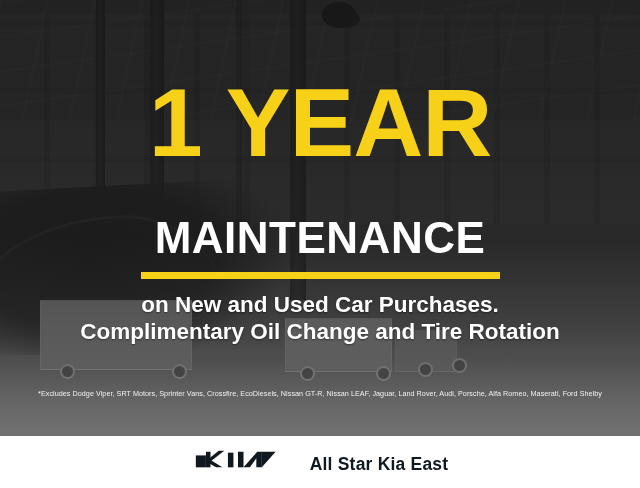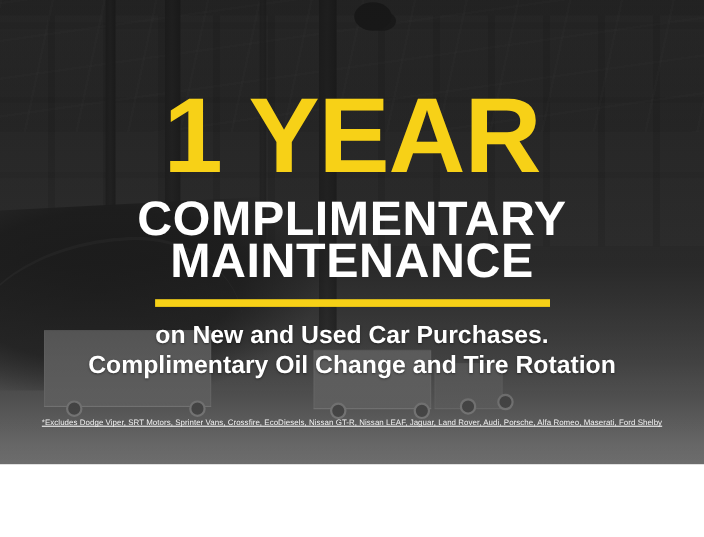--- a/index.html
+++ b/index.html
@@ -9,21 +9,21 @@
     background: #ffffff;
   }
   body {
     font-family: "Liberation Sans", sans-serif;
     -webkit-font-smoothing: antialiased;
   }
 
   .ad-banner {
     position: relative;
     width: 640px;
-    height: 422px;
+    height: 488px;
     overflow: hidden;
     background: #ffffff;
   }
 
   
   .bg-photo {
     position: absolute;
     left: 0; top: 0;
     width: 640px;
     height: 436px;
@@ -186,21 +186,21 @@
 
   .disclaimer {
     position: absolute;
     left: 14px; right: 14px;
     top: 377px;
     font-size: 7.2px;
     line-height: 10.4px;
     color: #f2f2f2;
     letter-spacing: 0.05px;
   }
-  .disclaimer p { margin: 2px; text-decoration: underline; }
+  .disclaimer p { margin: 12px; }
 
   
   .footer {
     position: absolute;
     left: 0;
     top: 436px;
     width: 640px;
     height: 52px;
     background: #ffffff;
     display: flex;
@@ -246,21 +246,20 @@
     <div class="wheel" style="left:376px; top:366px;"></div>
     <div class="wheel" style="left:418px; top:362px;"></div>
     <div class="wheel" style="left:452px; top:358px;"></div>
     <div class="scrim"></div>
   </div>
 
   <div class="content">
 
     <div class="headline-year">1 YEAR</div>
 
-    <div class="headline-complimentary">COMPLIMENTARY</div>
 
     <div class="headline-maintenance">MAINTENANCE</div>
 
     <div class="divider-bar"></div>
 
     <div class="subhead">
       <div>on New and Used Car Purchases.</div>
       <div>Complimentary Oil Change and Tire Rotation</div>
     </div>
 

